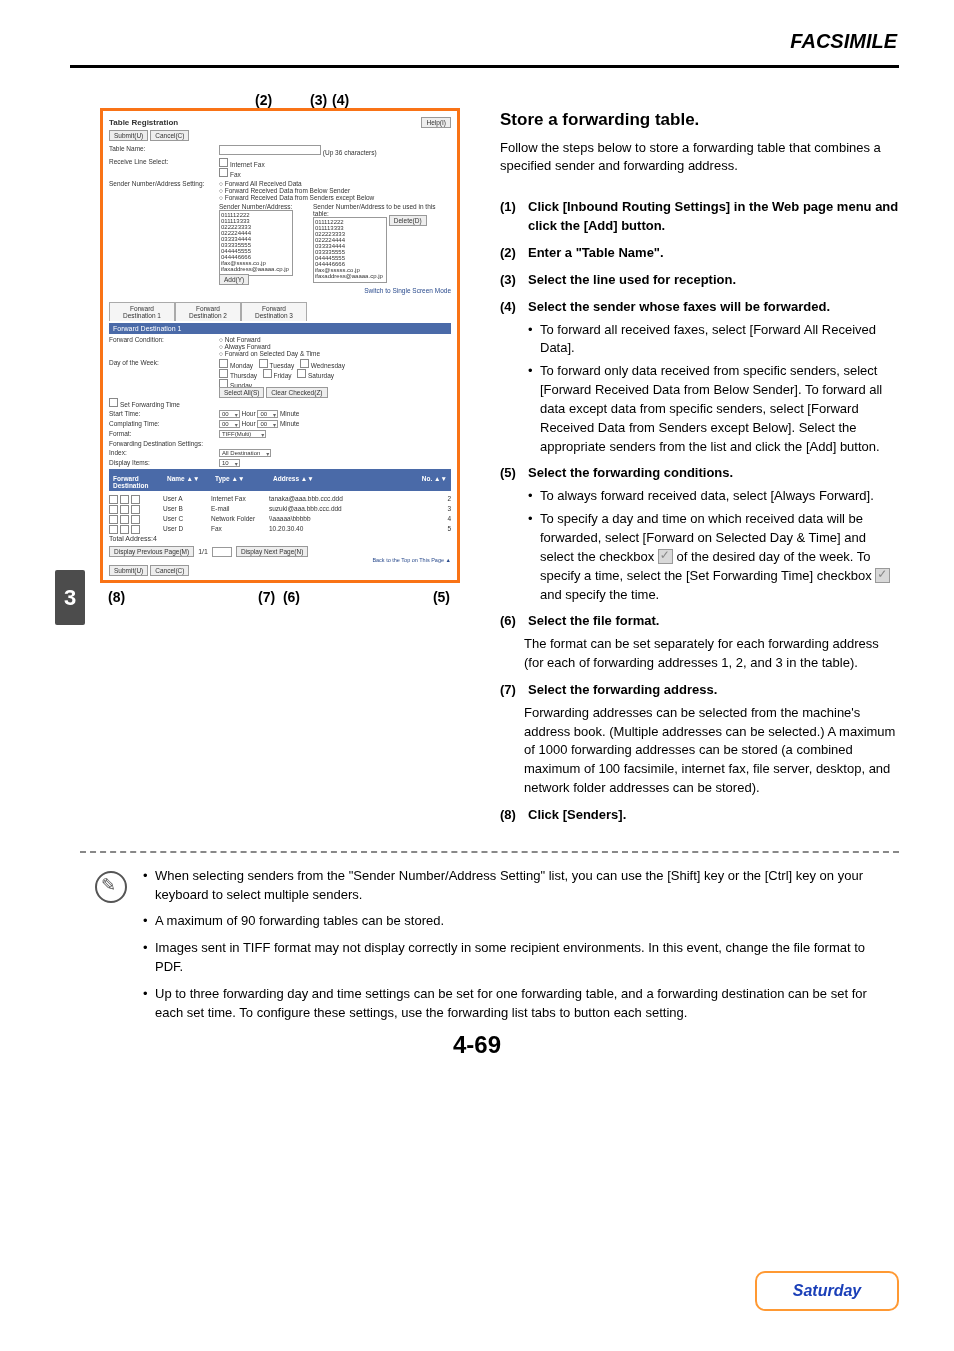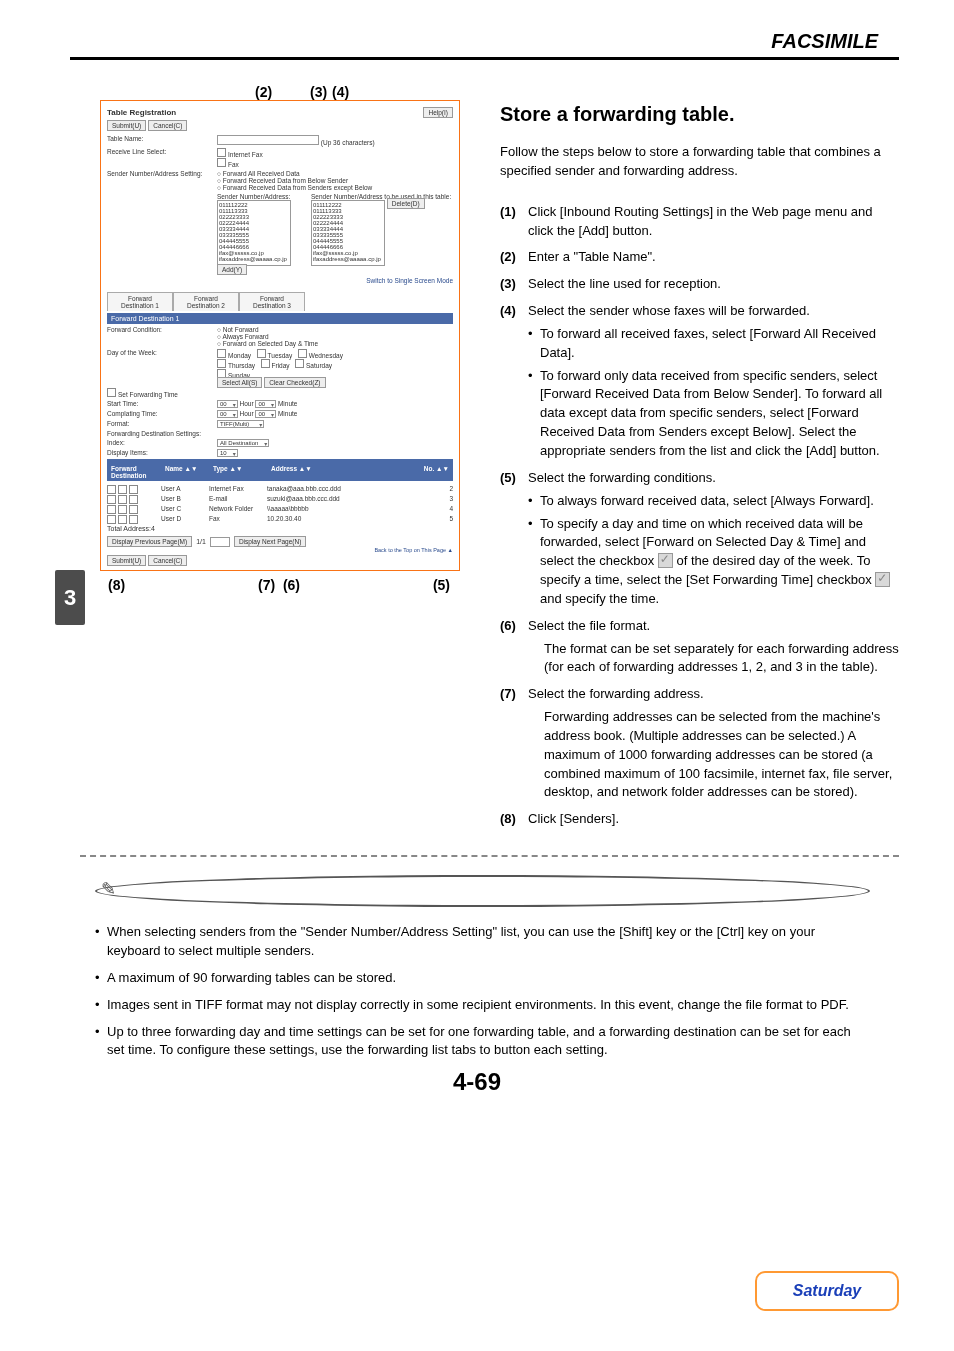--- a/index.html
+++ b/index.html
@@ -15,22 +15,22 @@
     width: 954px;
     min-height: 1351px;
     padding-top: 30px;
     box-sizing: border-box;
   }
   .hdr-title {
     text-align: right;
     font-weight: bold;
     font-style: italic;
     font-size: 20px;
-    padding-right: 76px;
-    margin-bottom: 4px;
+    padding-right: 57px;
+    margin-bottom: 12px;
   }
   .hdr-rule {
     height: 3px;
     background: #000;
     margin: 0 55px 40px 70px;
   }
   .columns {
     display: flex;
     padding: 0 55px 0 40px;
     gap: 20px;
@@ -61,21 +61,21 @@
   }
   .shot-wrap {
     position: relative;
   }
   .callout-num {
     position: absolute;
     font-weight: bold;
     font-size: 14px;
   }
   .shot {
-    border: 1px solid #f97316;
+    border: 3px solid #f97316;
     background: #fff;
     font-size: 7px;
     color: #333;
     width: 360px;
     box-sizing: border-box;
     padding: 6px;
   }
   .shot .top-row {
     display: flex;
     justify-content: space-between;
@@ -182,57 +182,57 @@
   .bottom-nums {
     display: flex;
     justify-content: space-between;
     font-weight: bold;
     font-size: 14px;
     padding: 6px 30px 0 8px;
   }
 
   .section-title {
     font-weight: bold;
-    font-size: 20px;
-    margin-bottom: 14px;
+    font-size: 17px;
+    margin-bottom: 6px;
   }
   .intro {
     margin-bottom: 22px;
   }
   .step {
     display: flex;
     margin: 8px 0 4px 0;
   }
   .step-num {
     flex: 0 0 28px;
     font-weight: bold;
   }
   .step-body {
     flex: 1;
   }
   .step-body.bold {
-    font-weight: normal;
+    font-weight: bold;
   }
   .sub-bullets {
     margin: 4px 0 0 28px;
     padding: 0;
     list-style: none;
   }
   .sub-bullets li {
     position: relative;
     padding-left: 12px;
     margin-bottom: 4px;
   }
   .sub-bullets li::before {
     content: "•";
     position: absolute;
     left: 0;
   }
   .sub-para {
-    margin: 4px 0 0 44px;
+    margin: 4px 0 0 24px;
   }
   .checkbox-ico {
     display: inline-block;
     width: 13px;
     height: 13px;
     background: #d9d9d9;
     border: 1px solid #999;
     position: relative;
     vertical-align: -3px;
   }
@@ -249,21 +249,20 @@
     border: 0;
     border-top: 2px dashed #888;
     margin: 22px 55px 14px 80px;
   }
   .note-block {
     display: flex;
     padding: 0 84px 0 95px;
     gap: 16px;
     font-size: 13px;
     line-height: 1.45;
-    flex-direction: column;
   }
   .note-icon {
     flex: 0 0 28px;
     height: 28px;
     border: 2px solid #555;
     border-radius: 50%;
     position: relative;
     margin-top: 4px;
   }
   .note-icon::after {

